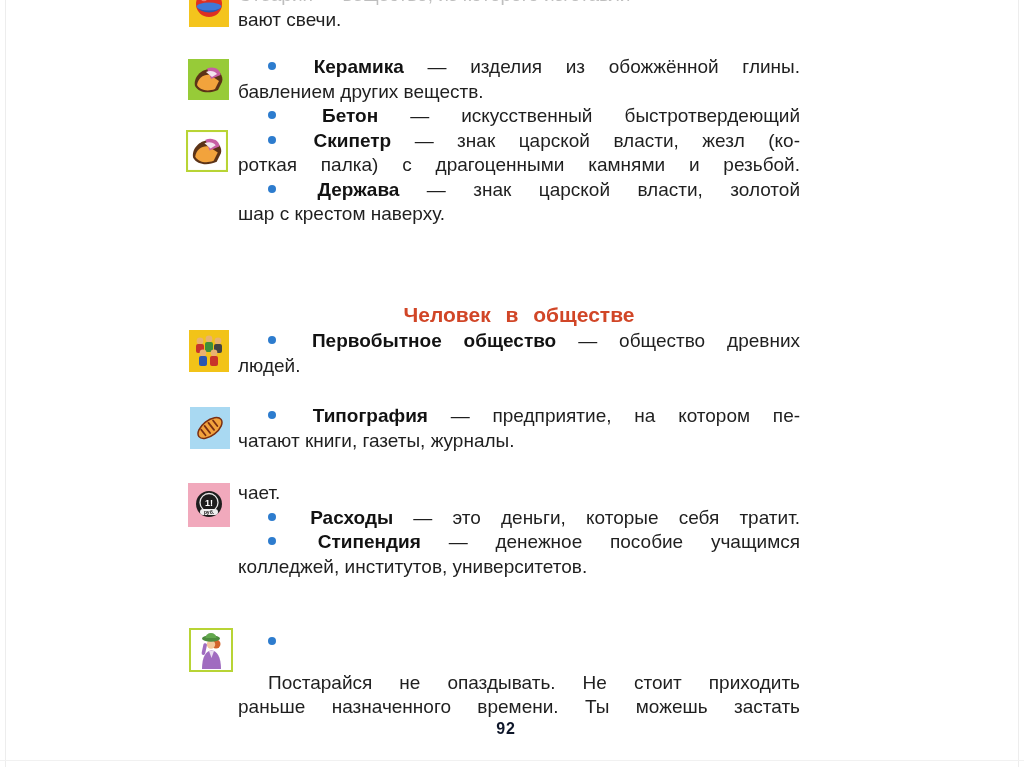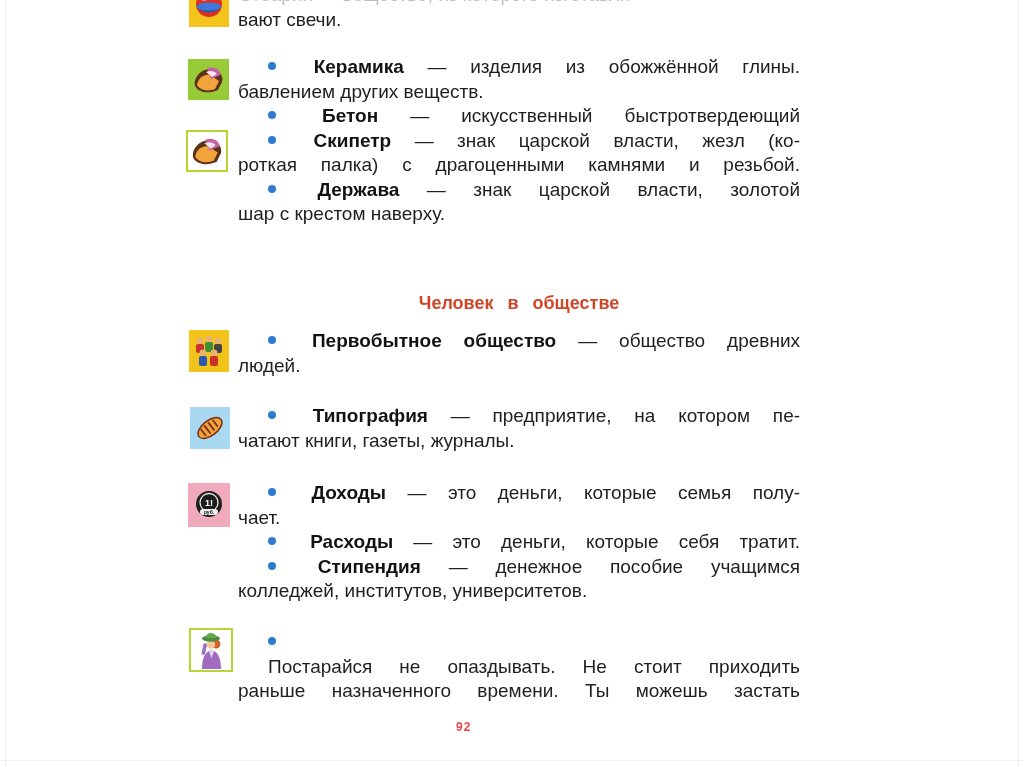--- a/index.html
+++ b/index.html
@@ -13,26 +13,26 @@
   .edge-bottom{position:absolute;left:0;right:0;bottom:6px;height:1px;background:#f1f1f1;}
 
   .textcol{position:absolute;left:238px;width:562px;top:0;font-size:19px;line-height:24.5px;}
   .block{position:absolute;left:0;width:562px;}
   .line{display:block;white-space:normal;}
   .just{text-align:justify;text-align-last:justify;}
   .entry b{color:#121212;font-weight:bold;}
   .bullet{display:inline-block;width:8px;height:8px;border-radius:50%;
           background:#2d7cce;margin:0 14px 3px 30px;vertical-align:middle;}
   .faded{color:#a9a9a9;opacity:.75;}
-  .indent{text-indent:30px;}
+  .indent{text-indent:30px;margin-top:16px;}
   .wide{word-spacing:13px;}
   .section-header{position:absolute;left:0;width:562px;text-align:center;
-    color:#d14627;font-weight:bold;word-spacing:9px;font-size:18px;}
-  .pagenum{position:absolute;left:456px;top:720px;width:60px;text-align:left;
-    color:#ef4444;font-weight:bold;font-size:12px;letter-spacing:1px;}
+    color:#d14627;font-weight:bold;word-spacing:9px;font-size:21px;margin-top:12px;}
+  .pagenum{position:absolute;left:456px;top:720px;width:60px;text-align:right;
+    color:#0f172a;font-weight:bold;font-size:16px;letter-spacing:1px;}
   .icon{position:absolute;display:block;}
   .icon svg{display:block;}
 </style>
 </head>
 <body>
 
 <div id="page">
   <div class="edge left"></div>
   <div class="edge right"></div>
   <div class="edge-bottom"></div>
@@ -167,25 +167,20 @@
     <div class="block entry" style="top:404px">
       <div class="line just">
         <span class="bullet"></span>
         <b>Типография</b>
         <span>— предприятие, на котором пе-</span>
       </div>
       <div class="line">чатают книги, газеты, журналы.</div>
     </div>
 
     <div class="block entry" style="top:481px">
-      <div class="line just">
-        <span class="bullet"></span>
-        <b>Доходы</b>
-        <span>— это деньги, которые семья полу-</span>
-      </div>
       <div class="line">чает.</div>
       <div class="line just">
         <span class="bullet"></span>
         <b>Расходы</b>
         <span>— это деньги, которые себя тратит.</span>
       </div>
       <div class="line just">
         <span class="bullet"></span>
         <b>Стипендия</b>
         <span>— денежное пособие учащимся</span>

